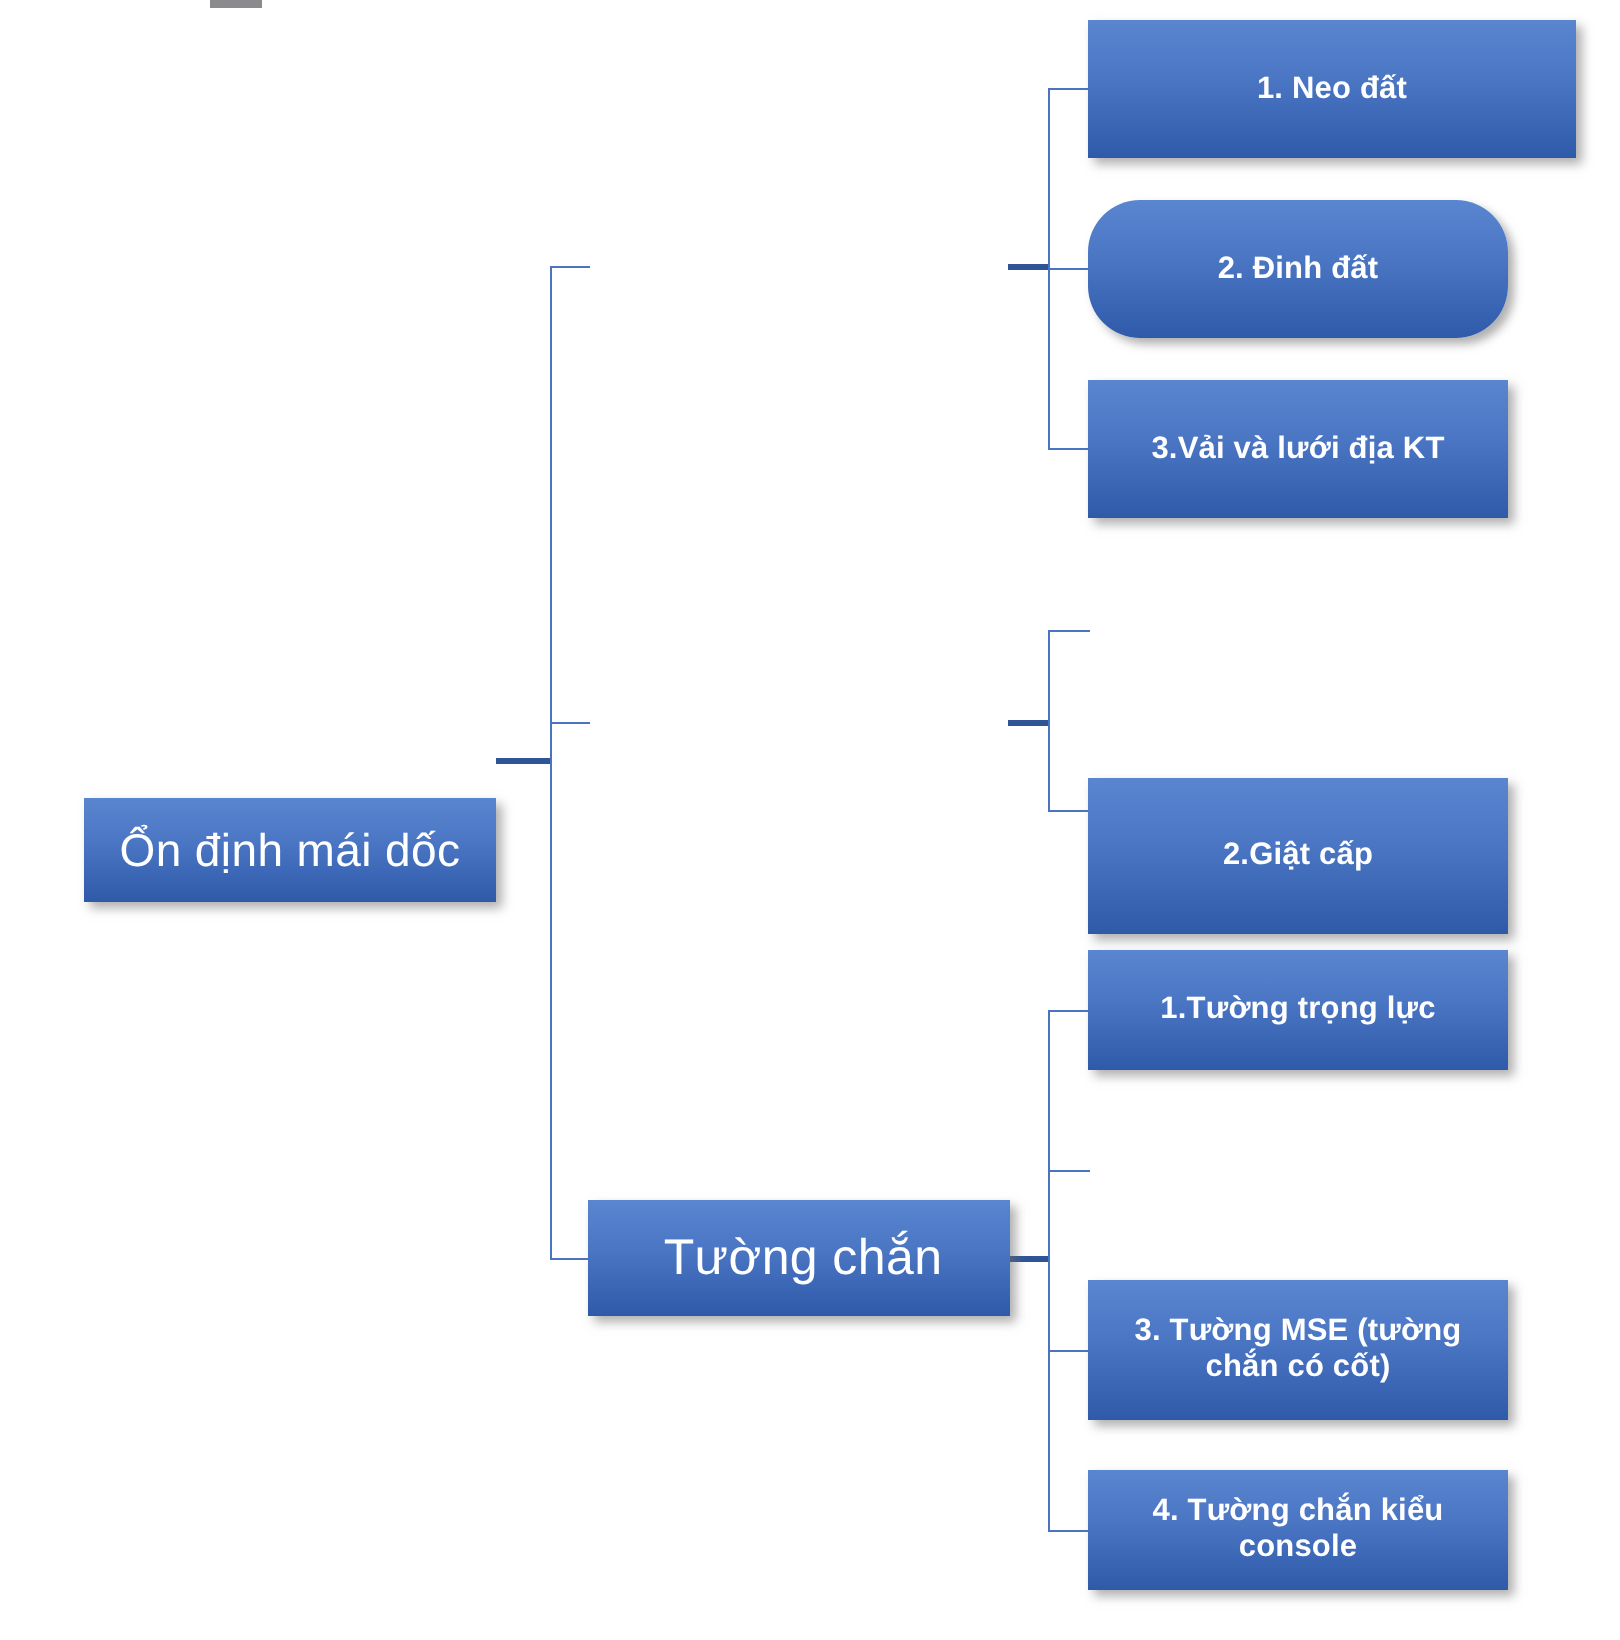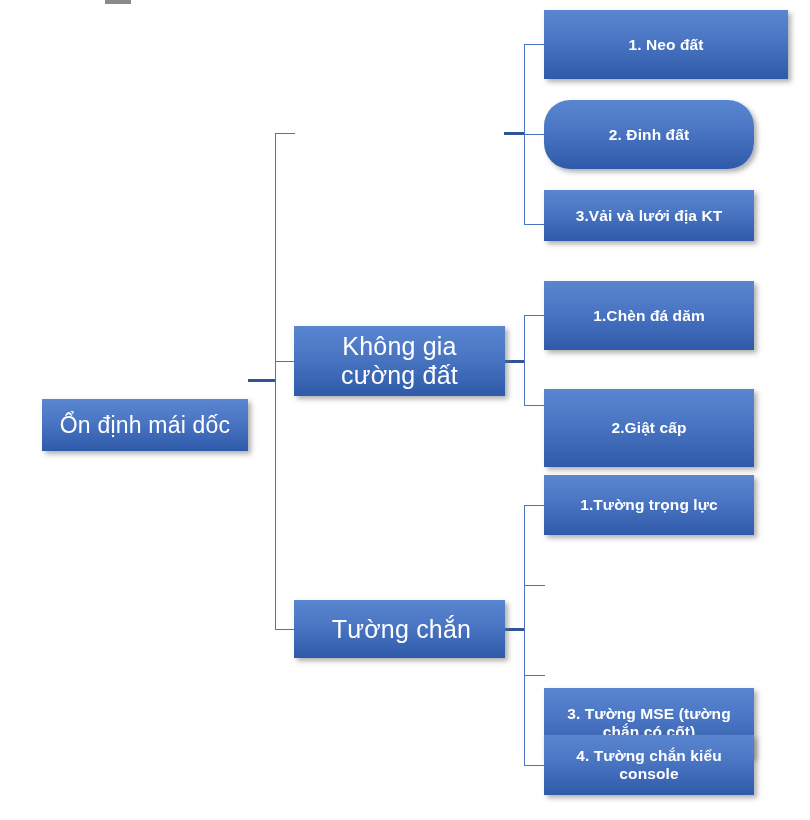--- a/index.html
+++ b/index.html
@@ -104,34 +104,32 @@
   <div class="conn thick-h" style="left:504px; top:628px; width:21px;"></div>
   <div class="conn v" style="left:524px; top:505px; height:260px;"></div>
   <div class="conn h" style="left:524px; top:505px; width:21px;"></div>
   <div class="conn h" style="left:524px; top:585px; width:21px;"></div>
   <div class="conn h" style="left:524px; top:675px; width:21px;"></div>
   <div class="conn h" style="left:524px; top:765px; width:21px;"></div>
 
   <div class="node node-root" style="left:42px; top:355px; width:206px; height:52px;">Ổn định mái dốc</div>
 
 
-  <div class="node node-l2" style="left:294px; top:326px; width:211px; height:70px;">Không gia cường đất</div>
 
   <div class="node node-l2" style="left:294px; top:600px; width:211px; height:58px;padding-left:12px;">Tường chắn</div>
 
   <div class="node node-l3" style="left:544px; top:10px; width:244px; height:69px;">1. Neo đất</div>
 
   <div class="node node-l3" style="left:544px; top:100px; width:210px; height:69px;border-radius:26px;">2. Đinh đất</div>
 
-  <div class="node node-l3" style="left:544px; top:190px; width:210px; height:51px;">3.Vải và lưới địa KT</div>
+  <div class="node node-l3" style="left:544px; top:190px; width:210px; height:69px;">3.Vải và lưới địa KT</div>
 
-  <div class="node node-l3" style="left:544px; top:281px; width:210px; height:69px;">1.Chèn đá dăm</div>
 
   <div class="node node-l3" style="left:544px; top:389px; width:210px; height:78px;text-align:right;">2.Giật cấp</div>
 
   <div class="node node-l3" style="left:544px; top:475px; width:210px; height:60px;">1.Tường trọng lực</div>
 
 
-  <div class="node node-l3" style="left:544px; top:640px; width:210px; height:70px;margin-top:48px;">3. Tường MSE (tường chắn có cốt)</div>
+  <div class="node node-l3" style="left:544px; top:640px; width:210px; height:70px;">3. Tường MSE (tường chắn có cốt)</div>
 
   <div class="node node-l3" style="left:544px; top:735px; width:210px; height:60px;">4. Tường chắn kiểu console</div>
 
 </div>
 
 </body></html>

